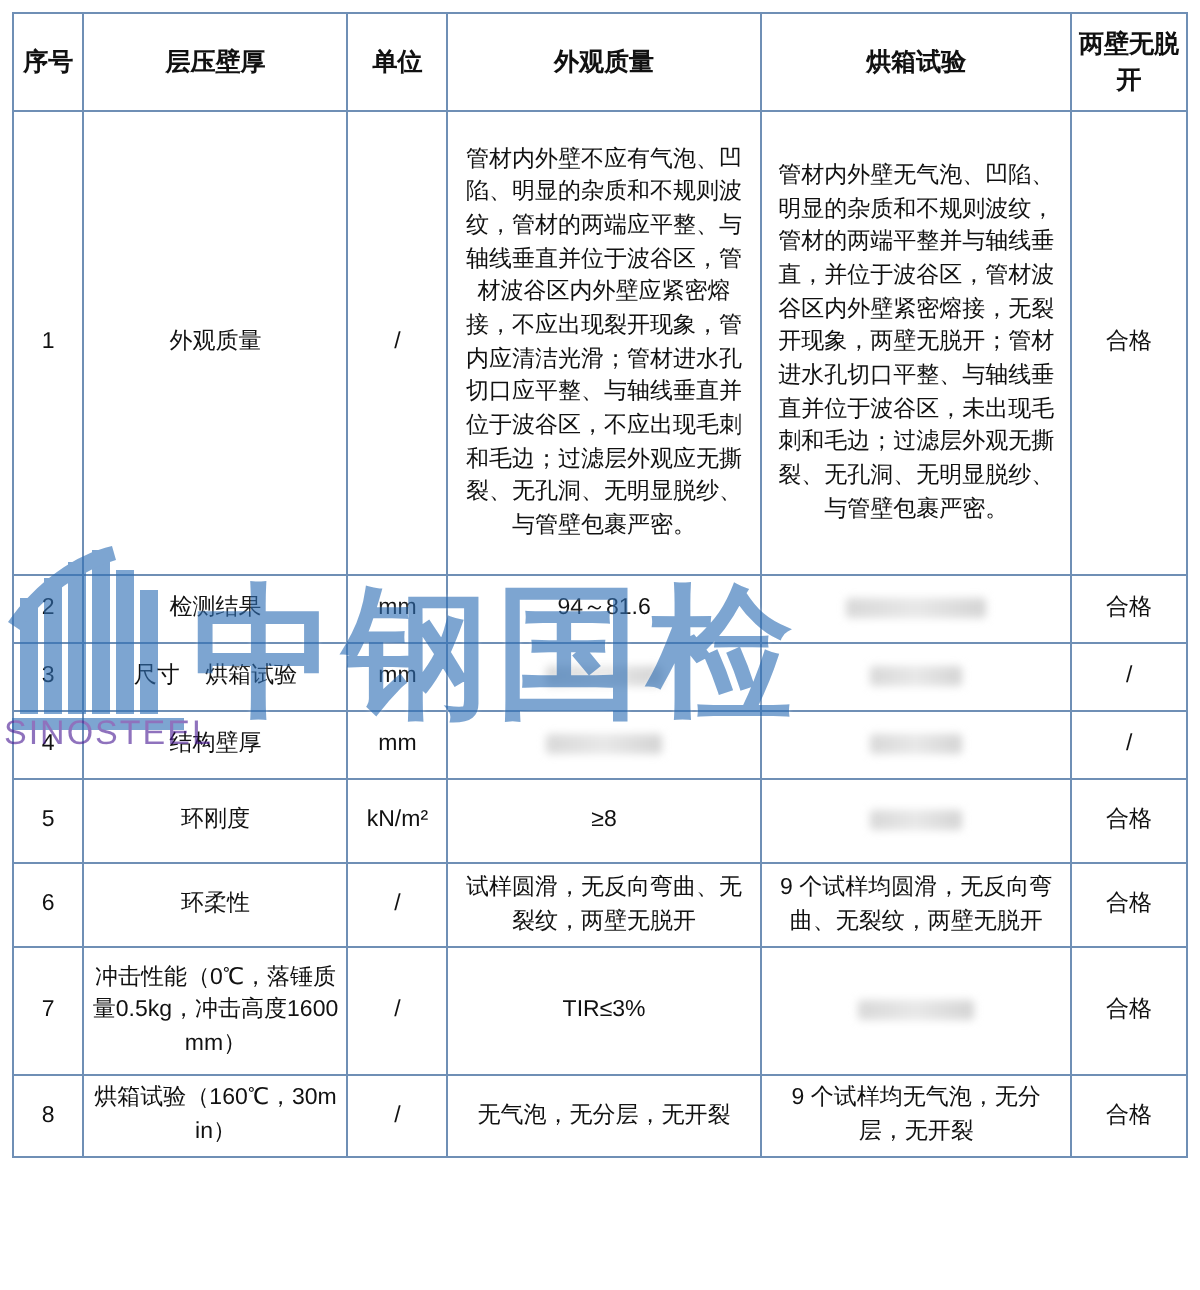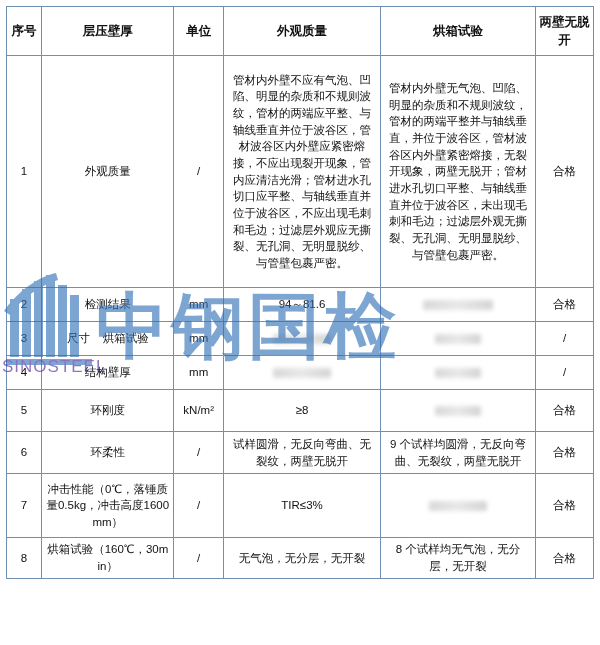--- a/index.html
+++ b/index.html
@@ -212,21 +212,21 @@
         <td>TIR≤3%</td>
         <td><span class="redacted r-58">000</span></td>
         <td>合格</td>
       </tr>
 
       <tr class="dry-row">
         <td>8</td>
         <td class="multiline">烘箱试验（160℃，30min）</td>
         <td>/</td>
         <td class="multiline">无气泡，无分层，无开裂</td>
-        <td class="multiline">8 个试样均无气泡，无分层，无开裂</td>
+        <td class="multiline">9 个试样均无气泡，无分层，无开裂</td>
         <td>合格</td>
       </tr>
     </tbody>
   </table>
 </div>
 
 <div class="watermark">
   <svg class="wm-logo" viewBox="0 0 96 120">
     <g fill="#2f6fb5">
       <rect x="6" y="34" width="9" height="58"></rect>

